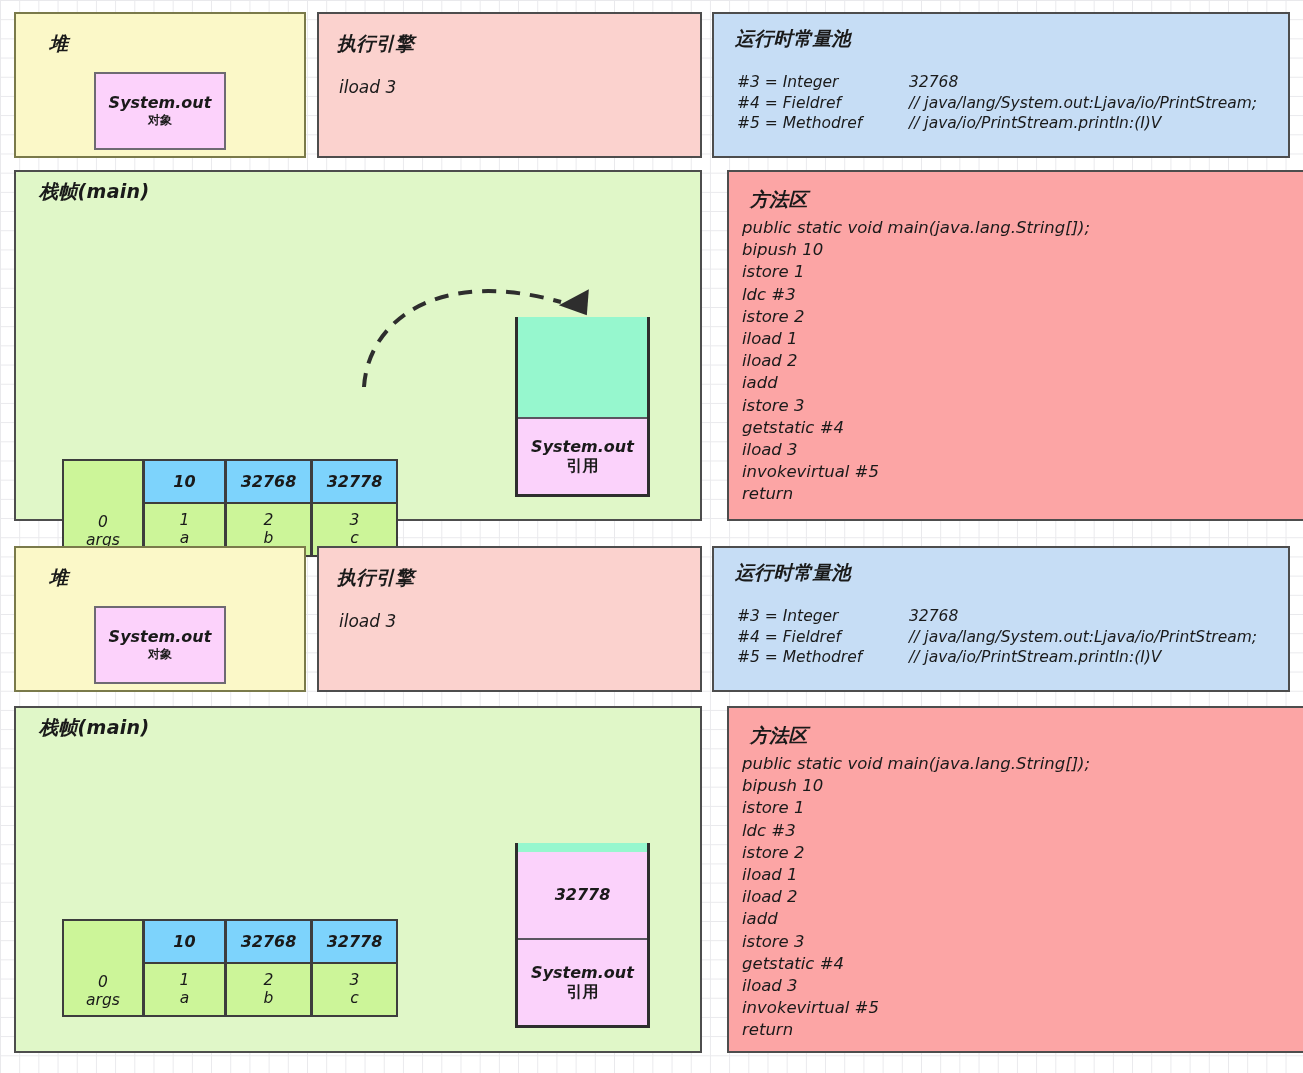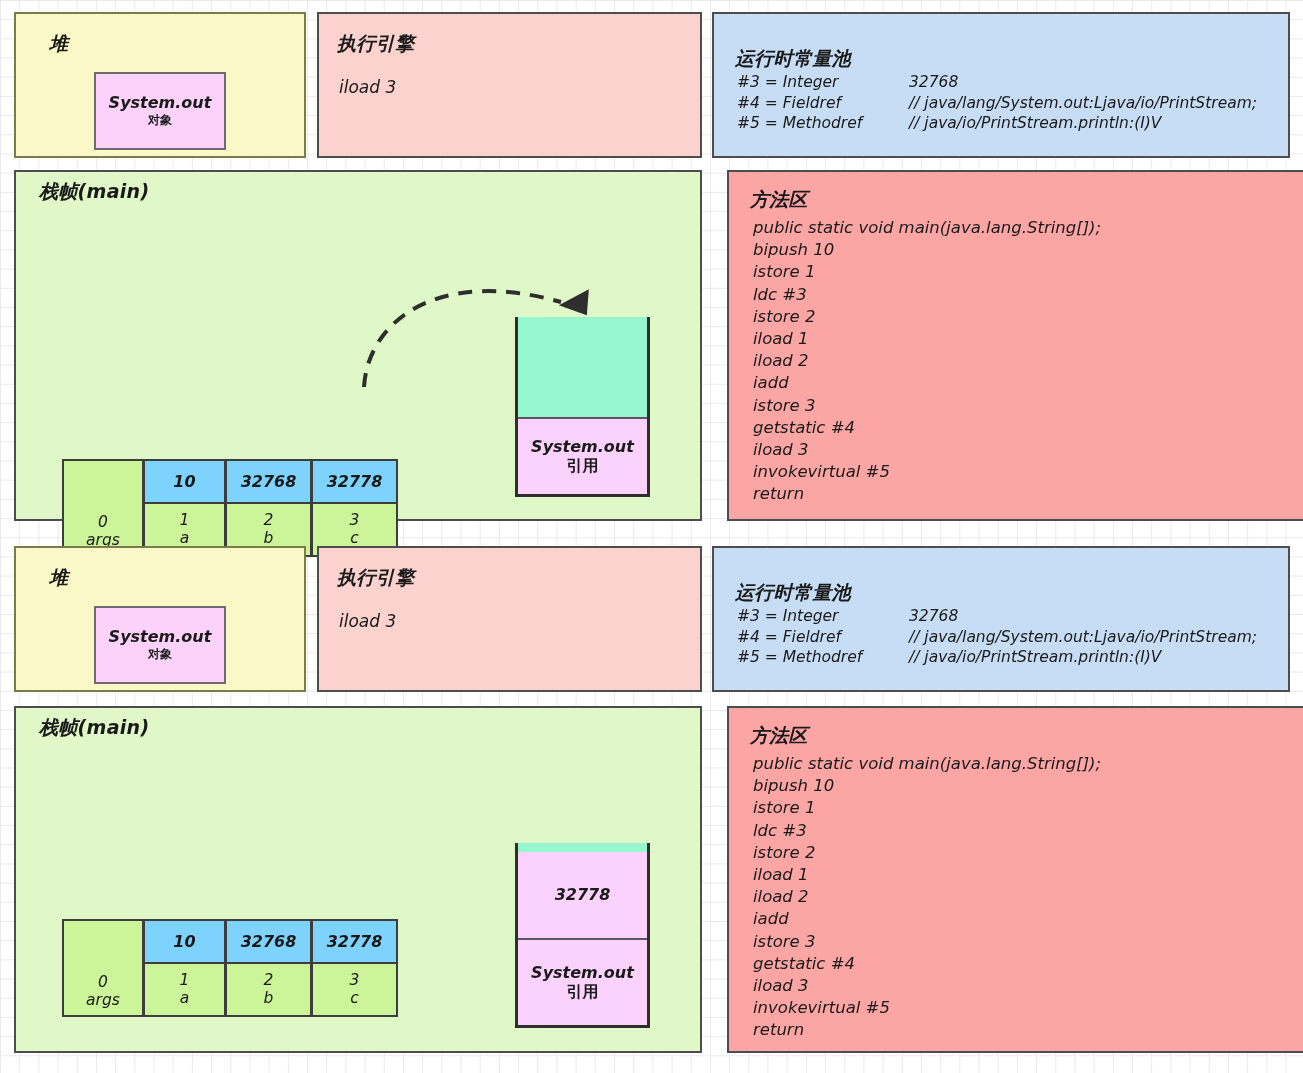--- a/index.html
+++ b/index.html
@@ -81,21 +81,21 @@
     color: #1a1a1a;
   }
   
   .rcp {
     background: #c6ddf5;
     border-color: #4d4d4d;
   }
   .rcp .panel-title {
     position: absolute;
     left: 21px;
-    top: 32px;
+    top: 12px;
   }
   .rcp-rows {
     position: absolute;
     left: 23px;
     top: 58px;
     font-style: italic;
     font-size: 15.5px;
     color: #1a1a1a;
     line-height: 1.33;
   }
@@ -110,21 +110,21 @@
     border-color: #4d4d4d;
     margin-left: 15px;
   }
   .method-area .panel-title {
     position: absolute;
     left: 21px;
     top: 15px;
   }
   .ma-code {
     position: absolute;
-    left: 24px;
+    left: 13px;
     top: 45px;
     font-style: italic;
     font-size: 16.5px;
     color: #1a1a1a;
     line-height: 1.345;
     white-space: pre;
   }
   
   .frame {
     background: #e0f7c8;

